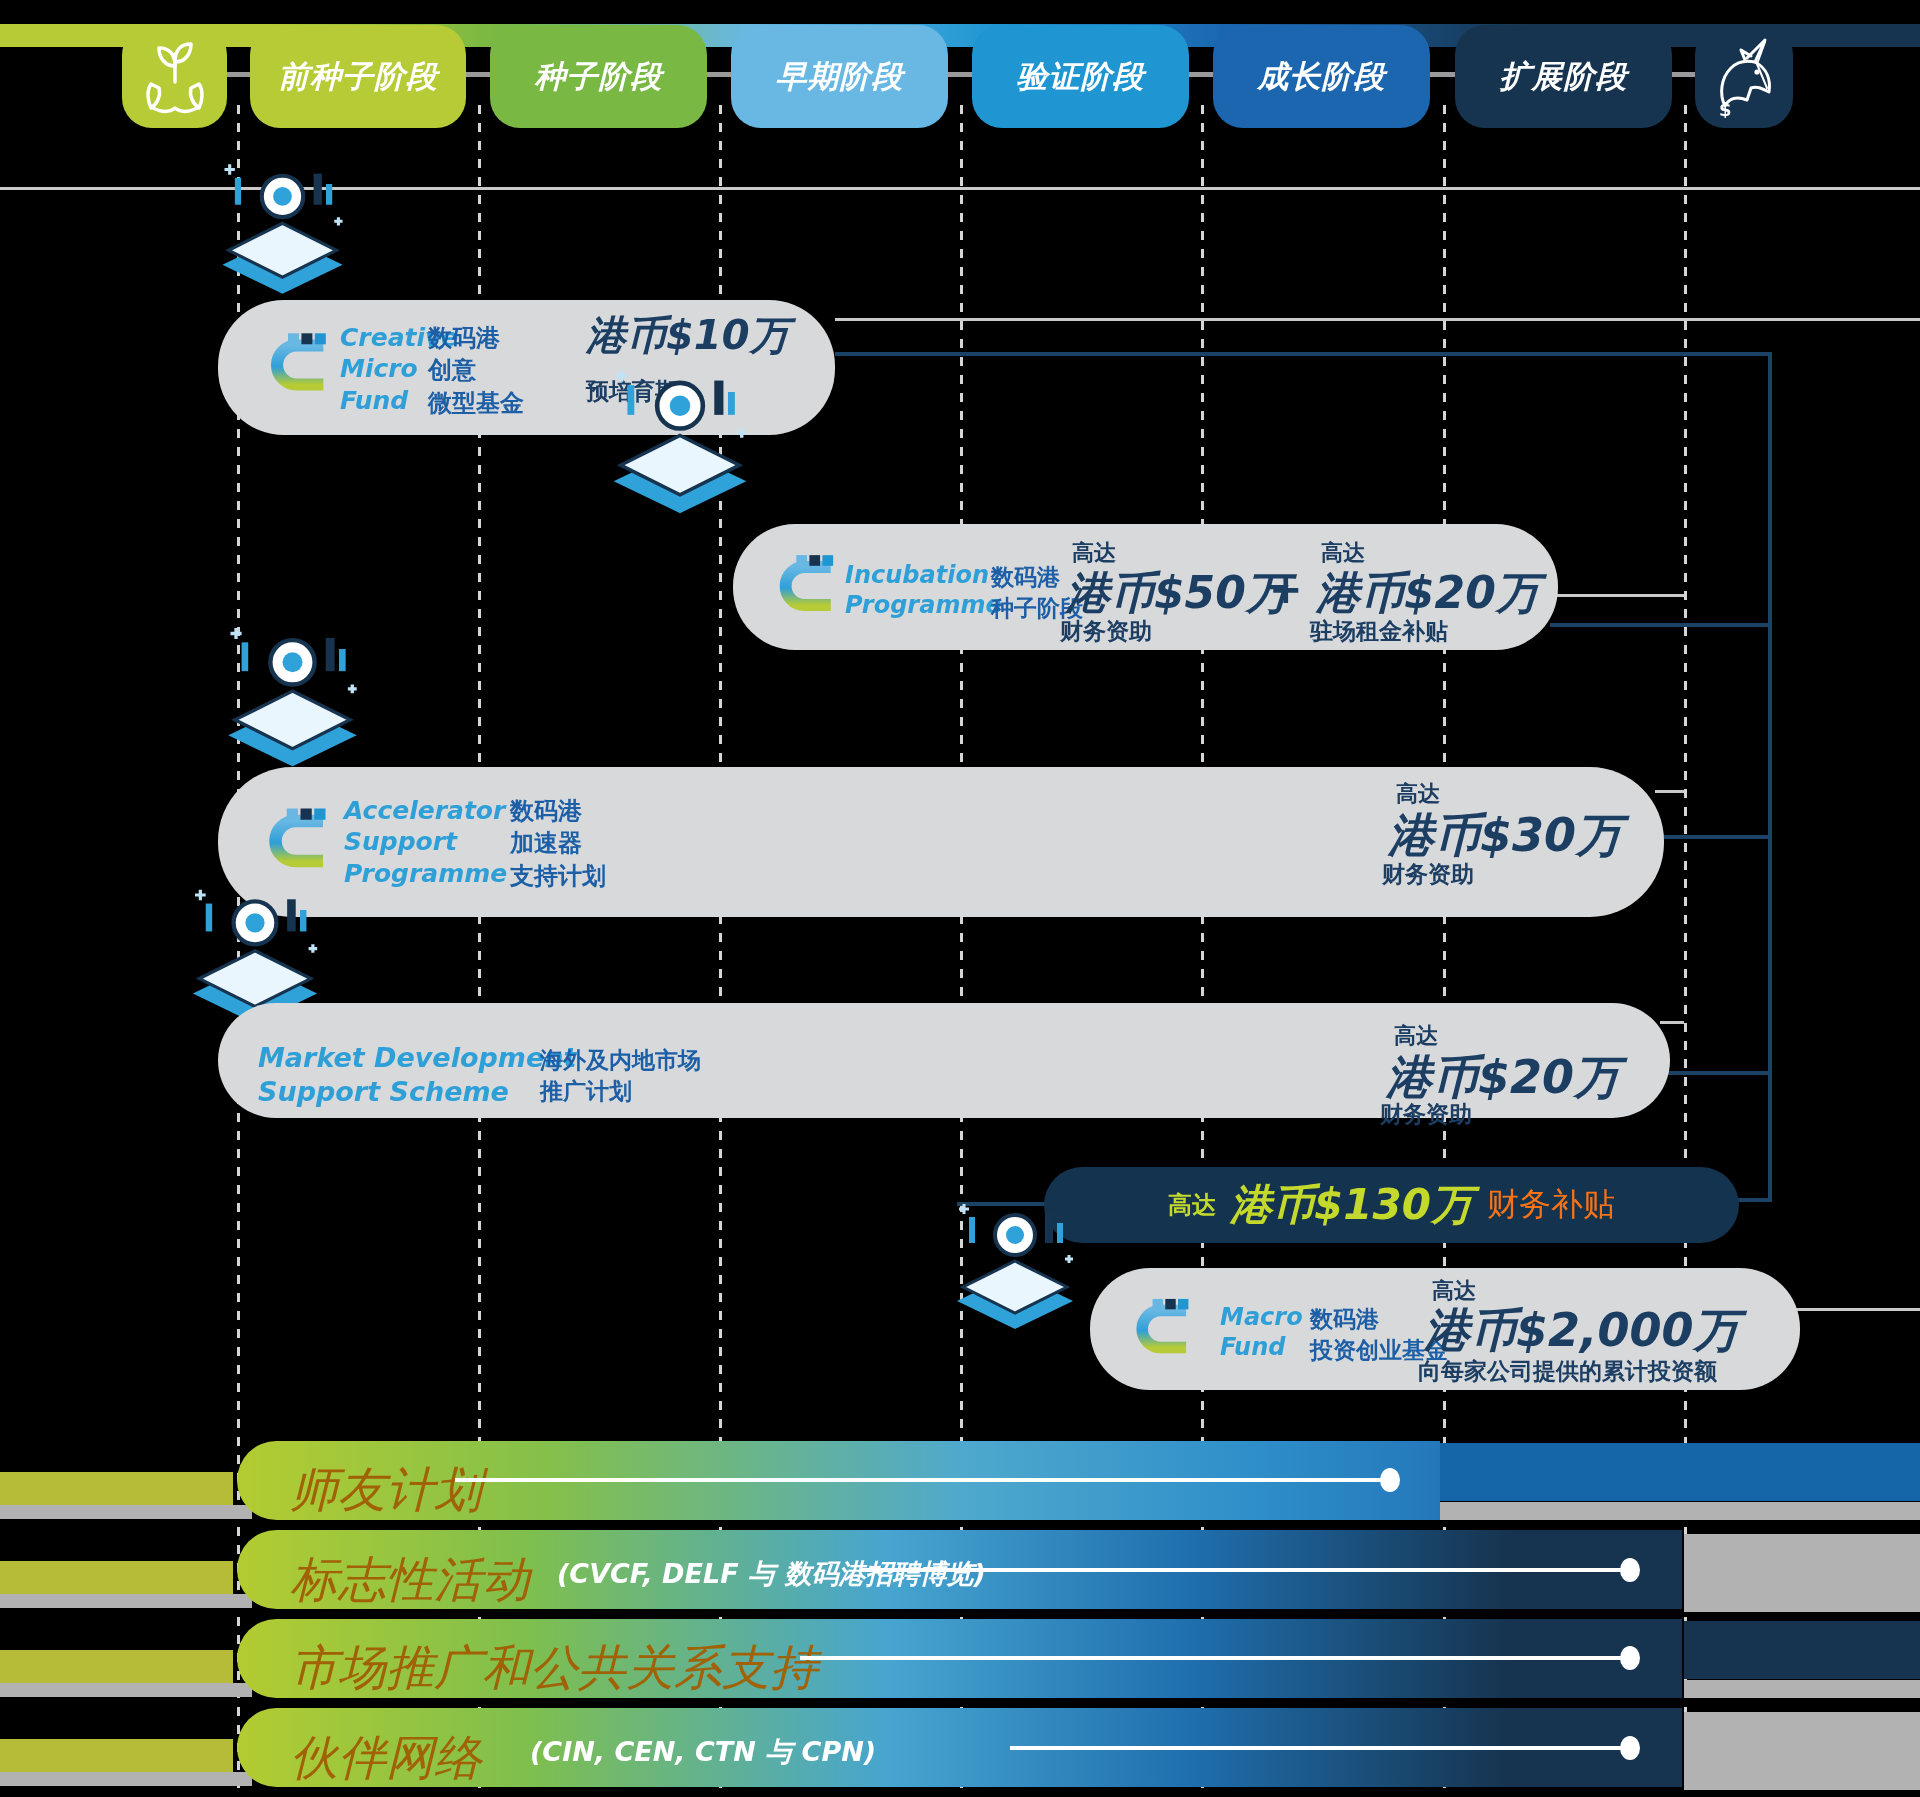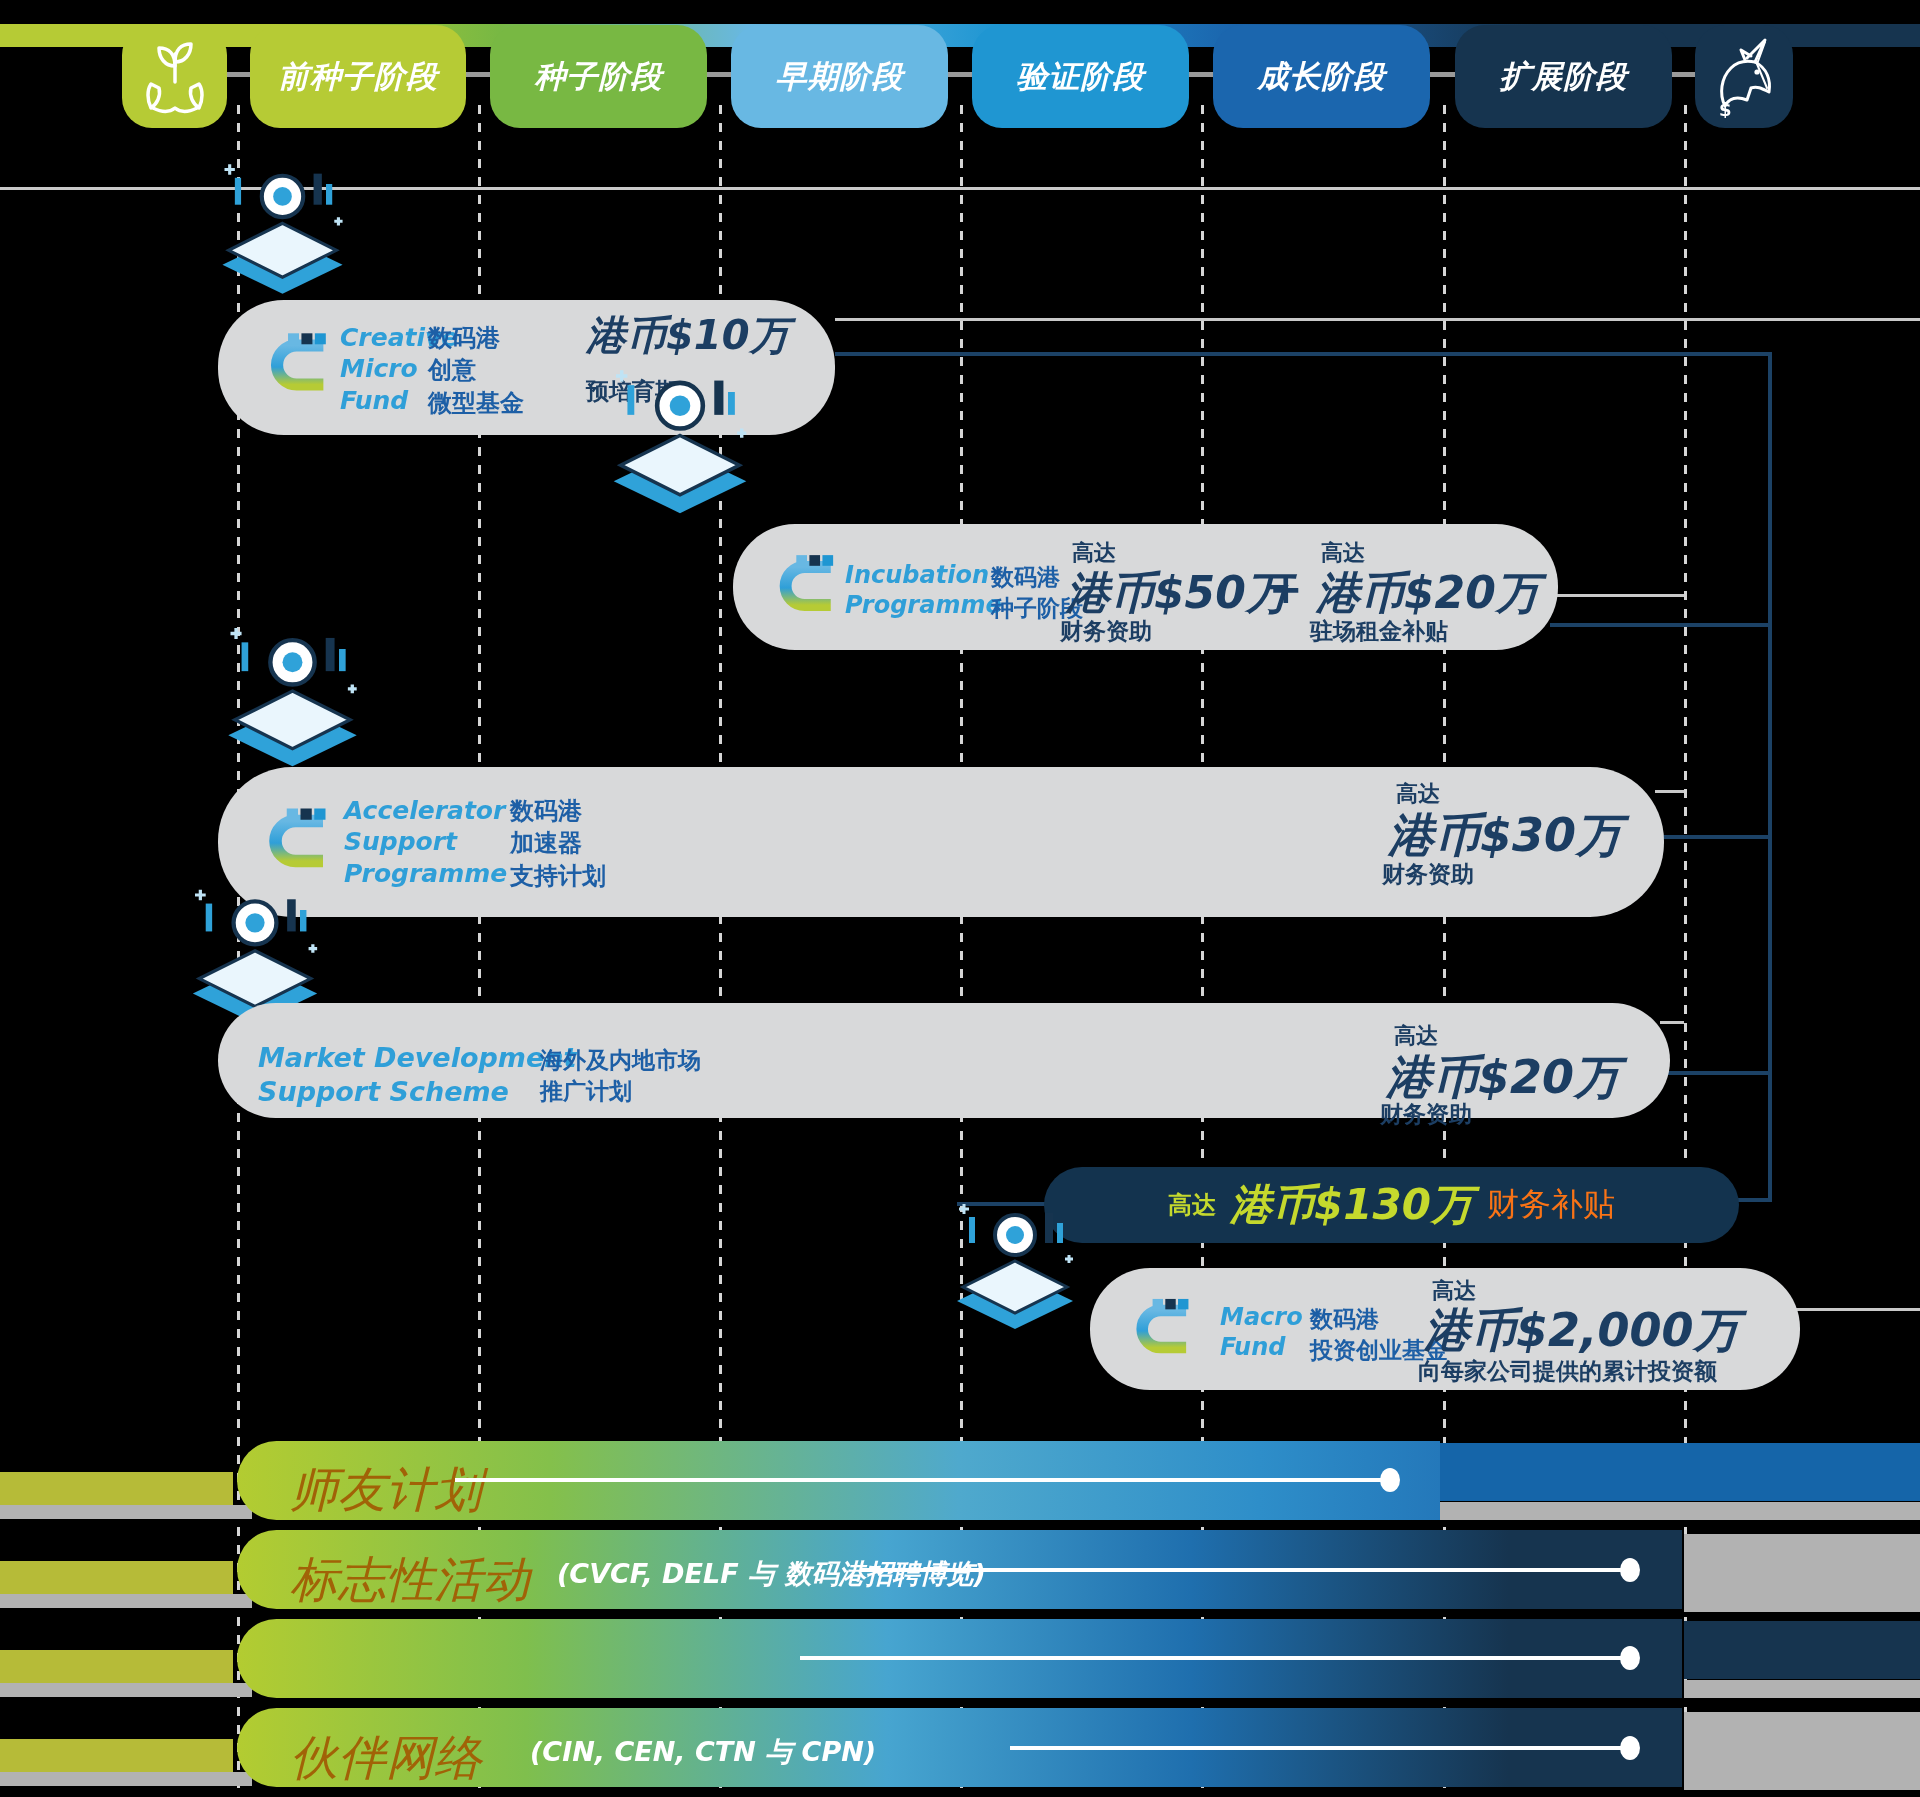--- a/index.html
+++ b/index.html
@@ -290,20 +290,21 @@
   <div class="abs row-label" style="left:290px;top:1548px;">标志性活动</div>
   <div class="abs row-note" style="left:557px;top:1556px;">(CVCF, DELF 与 数码港招聘博览)</div>
   <div class="abs wline" style="left:860px;top:1568px;width:765px;"></div>
   <div class="abs wdot" style="left:1620px;top:1558px;"></div>
 
   <div class="abs stub-olive" style="top:1650px;"></div>
   <div class="abs stub-grey" style="top:1683px;"></div>
   <div class="abs row-bar" style="top:1619px;width:1445px;background:linear-gradient(90deg,#b3cc31 0%,#7fbf4d 20%,#47a5d0 45%,#1f6fae 66%,#16344f 88%,#16344f 100%);"></div>
   <div class="abs" style="left:1684px;top:1621px;width:236px;height:58px;background:#16344f;"></div>
   <div class="abs cont-grey" style="left:1684px;top:1680px;width:236px;height:18px;"></div>
+  <div class="abs row-label" style="left:290px;top:1636px;">市场推广和公共关系支持</div>
   <div class="abs wline" style="left:800px;top:1656px;width:825px;"></div>
   <div class="abs wdot" style="left:1620px;top:1646px;"></div>
 
   <div class="abs stub-olive" style="top:1739px;"></div>
   <div class="abs stub-grey" style="top:1772px;"></div>
   <div class="abs row-bar" style="top:1708px;width:1445px;background:linear-gradient(90deg,#b3cc31 0%,#7fbf4d 20%,#47a5d0 45%,#1f6fae 66%,#16344f 88%,#16344f 100%);"></div>
   <div class="abs cont-grey" style="left:1684px;top:1712px;width:236px;height:78px;"></div>
   <div class="abs row-label" style="left:290px;top:1726px;">伙伴网络</div>
   <div class="abs row-note" style="left:530px;top:1734px;">(CIN, CEN, CTN 与 CPN)</div>
   <div class="abs wline" style="left:1010px;top:1746px;width:615px;"></div>

